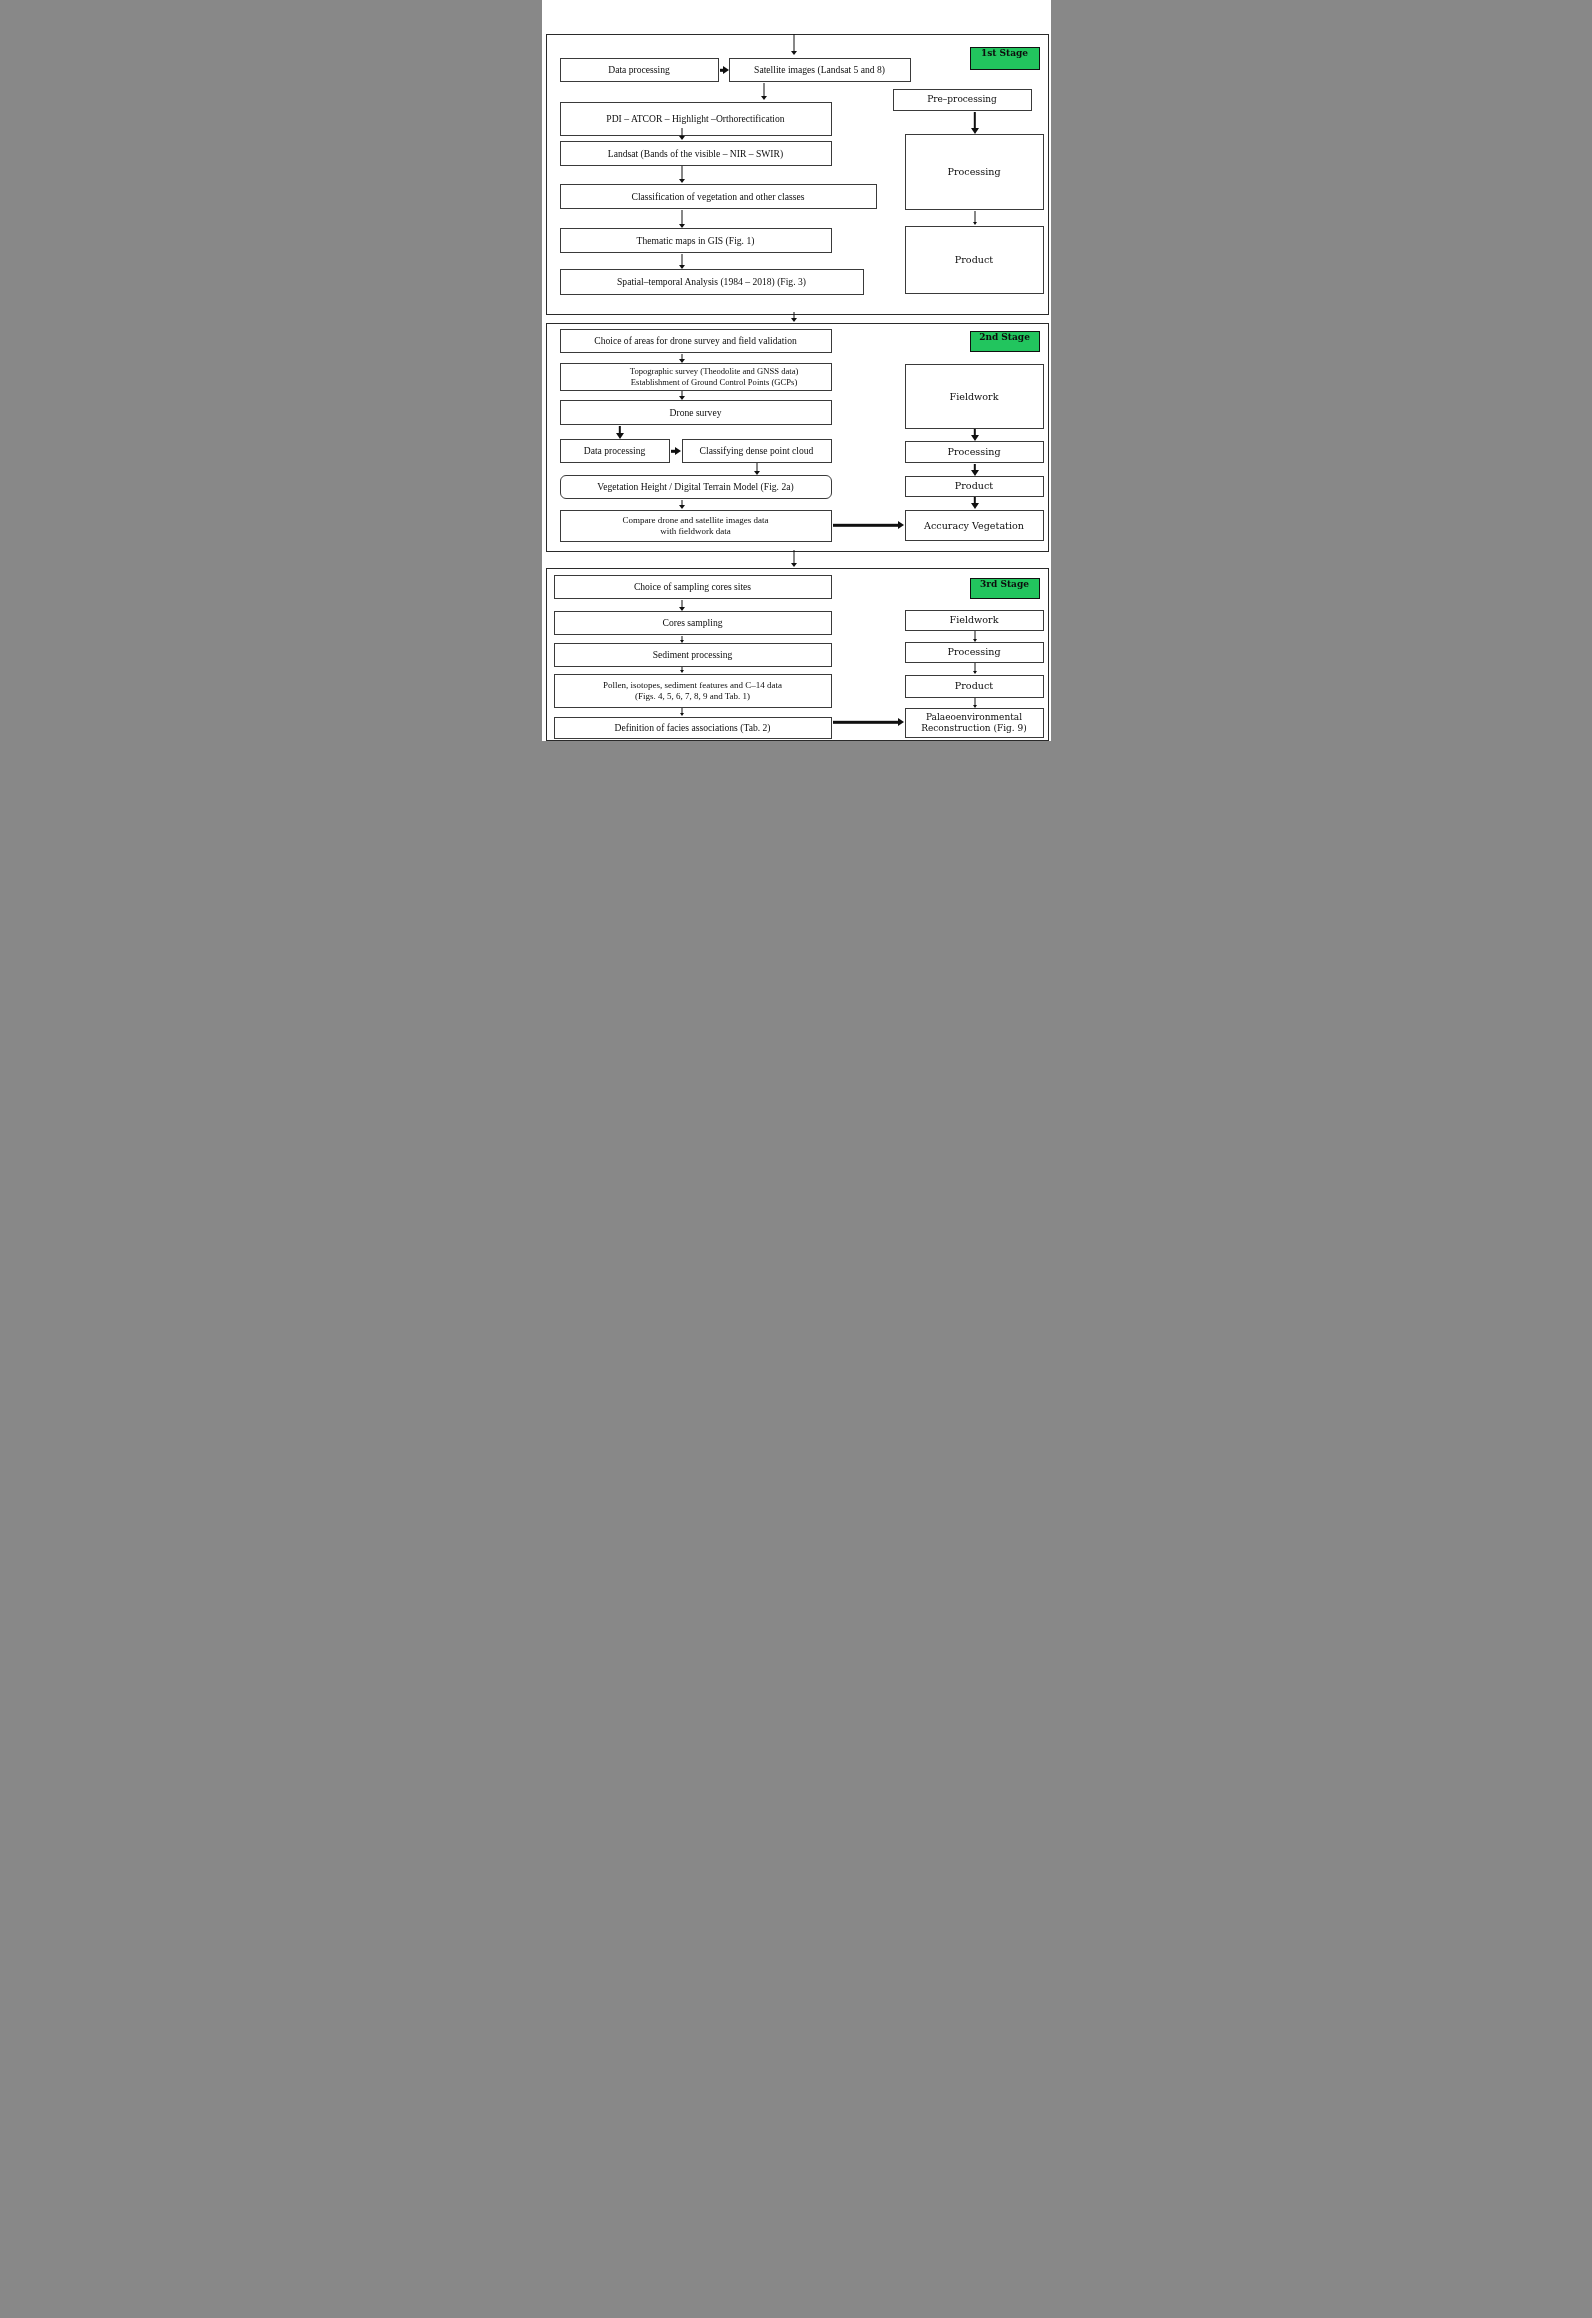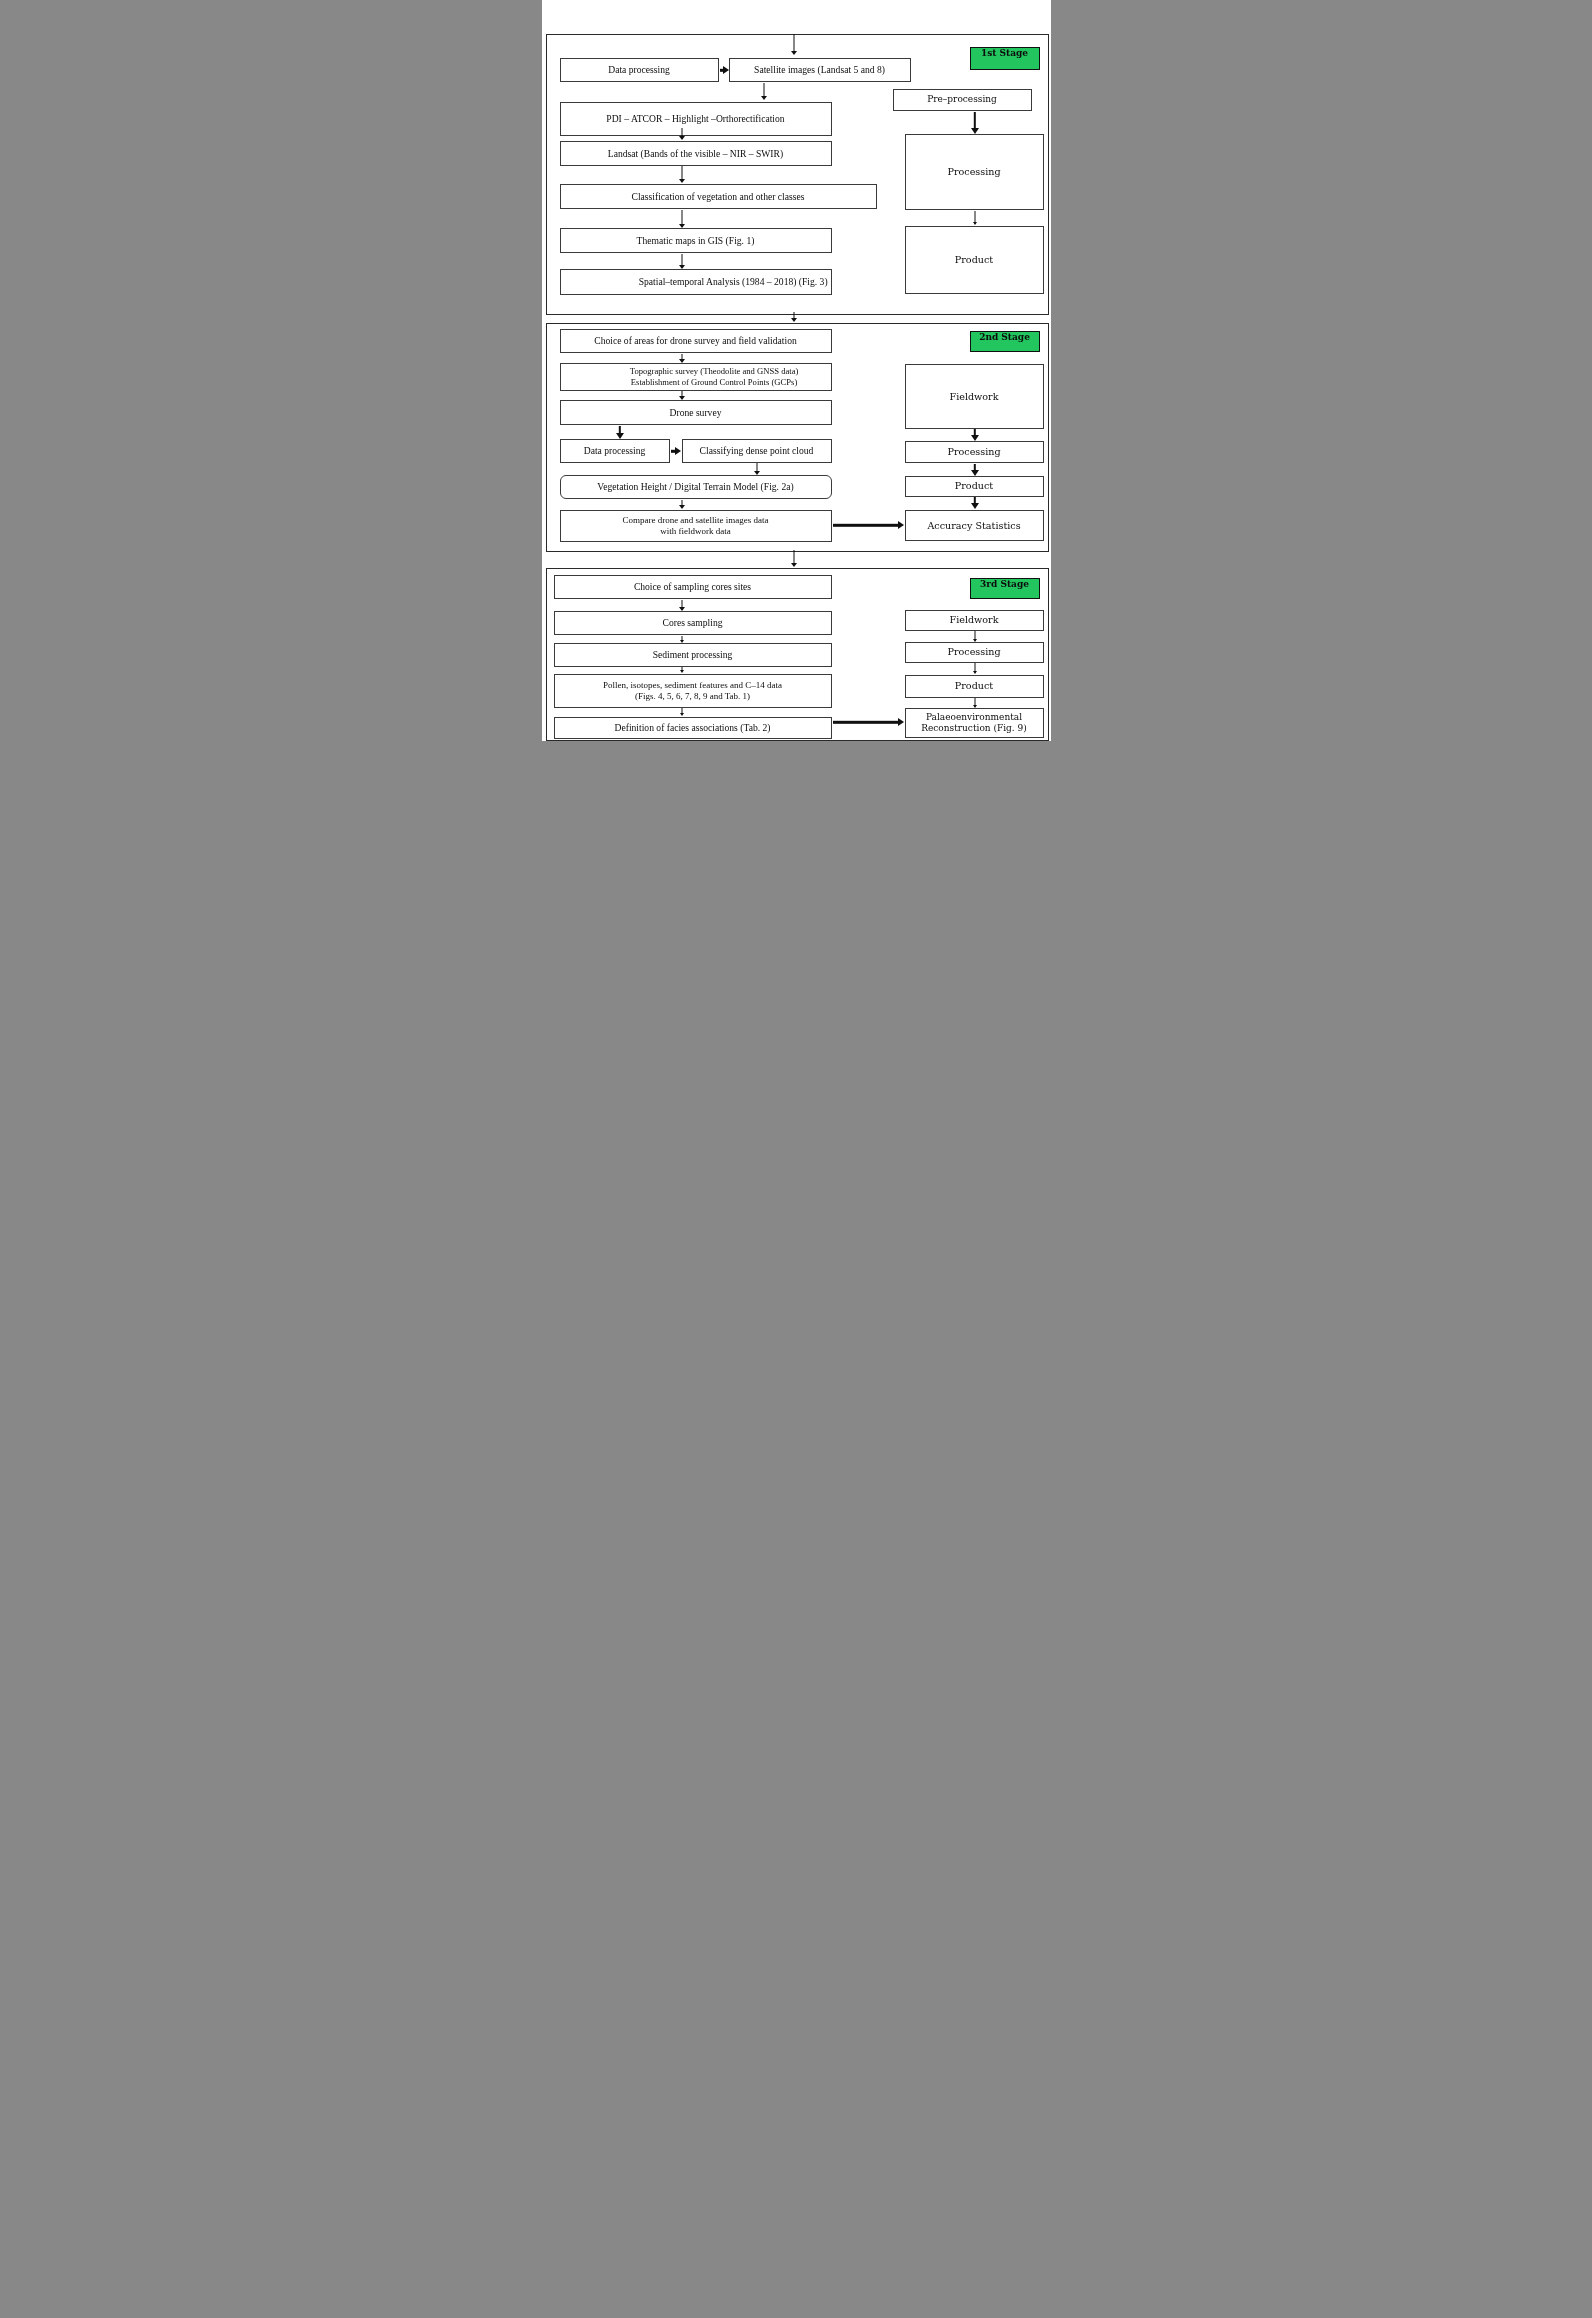--- a/index.html
+++ b/index.html
@@ -77,21 +77,21 @@
   <div class="box" style="left:18px; top:184px; width:317px; height:25px;">
     <span>Classification of vegetation and other classes</span>
   </div>
 
   <div class="arr-v" style="left:136px; top:210px; height:17.7px;"></div>
   <div class="box" style="left:18px; top:228px; width:272px; height:25px;">
     <span>Thematic maps in GIS (Fig. 1)</span>
   </div>
 
   <div class="arr-v" style="left:136px; top:254px; height:15px;"></div>
-  <div class="box" style="left:18px; top:269px; width:272px; height:26px;align-items:flex-end;">
+  <div class="box" style="left:18px; top:269px; width:304px; height:26px;">
     <span>Spatial–temporal Analysis (1984 – 2018) (Fig. 3)</span>
   </div>
 
   <div class="box rbox fs19" style="left:351px; top:89px; width:139px; height:22px;">
     <span>Pre–processing</span>
   </div>
   <div class="arr-v thick" style="left:429px; top:112px; height:21.5px;"></div>
   <div class="box rbox" style="left:363px; top:134px; width:139px; height:76px;">
     <span>Processing</span>
   </div>
@@ -148,21 +148,21 @@
   <div class="arr-v thick" style="left:429px; top:429px; height:12px;"></div>
   <div class="box rbox" style="left:363px; top:441px; width:139px; height:22px;">
     <span>Processing</span>
   </div>
   <div class="arr-v thick" style="left:429px; top:464px; height:12px;"></div>
   <div class="box rbox" style="left:363px; top:476px; width:139px; height:20.6px;">
     <span>Product</span>
   </div>
   <div class="arr-v thick" style="left:429px; top:497px; height:12.4px;"></div>
   <div class="box rbox" style="left:363px; top:510px; width:139px; height:31px;">
-    <span>Accuracy Statistics</span>
+    <span>Accuracy Vegetation</span>
   </div>
 
   <div class="arr-v" style="left:248px; top:550px; height:17px;"></div>
   <div class="container" style="left:4.8px; top:568px; width:501px; height:171px;"></div>
 
   <div class="box" style="left:12px; top:575px; width:278px; height:24px;">
     <span>Choice of sampling cores sites</span>
   </div>
   <div class="stage-label" style="left:428px; top:578px; width:70px; height:21px;">
     <span>3rd Stage</span>

